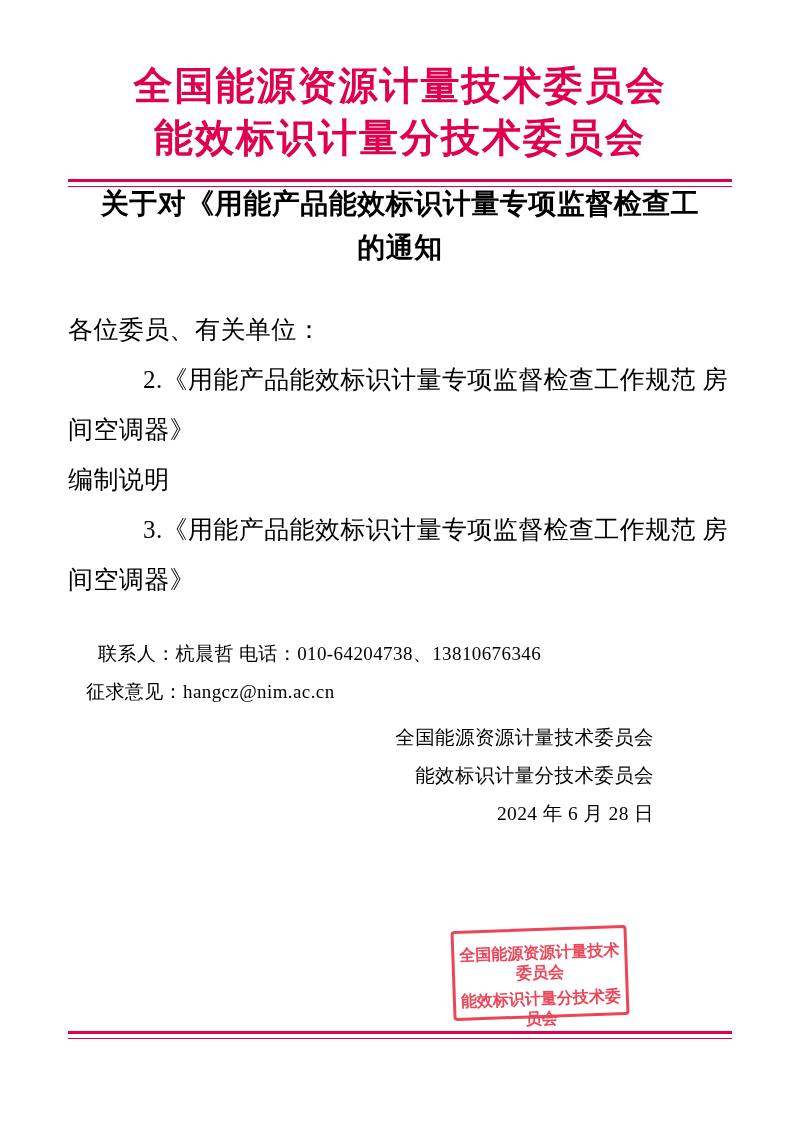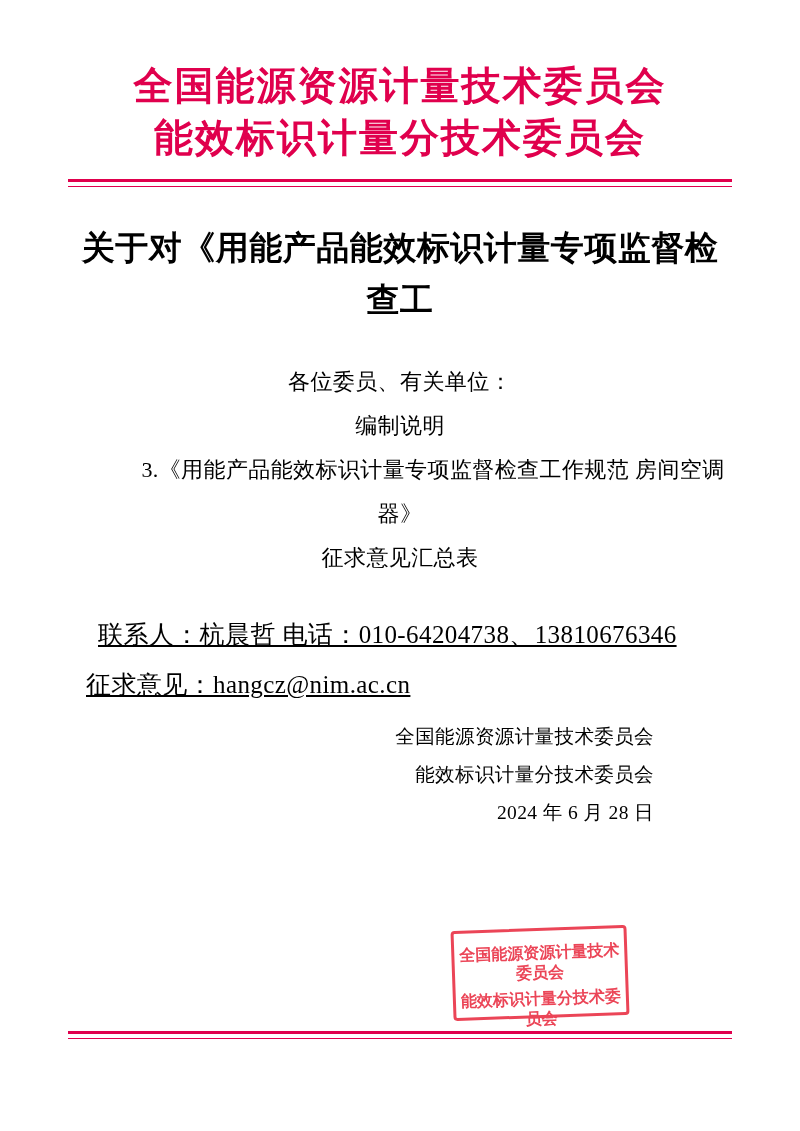--- a/index.html
+++ b/index.html
@@ -49,51 +49,48 @@
   .masthead-rule:after {
     content: "";
     position: absolute;
     left: 0; right: 0;
     top: 4px;
     border-top: 1px solid #e0004d;
   }
 
   
   .doc-title {
-    margin-top: 40px;
     text-align: center;
     font-weight: bold;
-    font-size: 33px;
+    font-size: 28px;
     line-height: 1.58;
     letter-spacing: 0.5px;
     font-family: "Liberation Serif", "DejaVu Serif", serif;
   }
   .doc-title .tl {
     display: block;
   }
   .doc-title .tl.last { text-align: center; }
 
   
   .body-text {
     margin-top: 34px;
-    font-size: 22px;
+    font-size: 25px;
     line-height: 2.0;
     letter-spacing: 0.4px;
-    text-align: center;
   }
   .para { margin: 0; }
   .para.indent { text-indent: 2em; }
   .para.indent3 { text-indent: 3em; }
 
   .contact-block {
     margin-top: 30px;
-    font-size: 25px;
+    font-size: 19px;
     line-height: 2.0;
     letter-spacing: 0.4px;
-    text-decoration: underline;
   }
   .contact-block .l1 { padding-left: 30px; }
   .contact-block .l2 { padding-left: 18px; }
 
   
   .signature {
     margin-top: 8px;
     text-align: right;
     padding-right: 78px;
     font-size: 19.5px;
@@ -149,27 +146,28 @@
 <div class="page">
 
   <div class="masthead">
     <div class="masthead-line l1">全国能源资源计量技术委员会</div>
     <div class="masthead-line l2">能效标识计量分技术委员会</div>
     <div class="masthead-rule"></div>
   </div>
 
   <div class="doc-title">
     <span class="tl">关于对《用能产品能效标识计量专项监督检查工</span>
+    <span class="tl last">的通知</span>
   </div>
 
   <div class="body-text">
     <p class="para">各位委员、有关单位：</p>
+    <p class="para indent3">2.《用能产品能效标识计量专项监督检查工作规范 房间空调器》</p>
     <p class="para">编制说明</p>
     <p class="para indent3">3.《用能产品能效标识计量专项监督检查工作规范 房间空调器》</p>
-    <p class="para">征求意见汇总表</p>
   </div>
 
   <div class="contact-block">
     <div class="l1">联系人：杭晨哲   电话：010-64204738、13810676346</div>
     <div class="l2">征求意见：hangcz@nim.ac.cn</div>
   </div>
 
   <div class="signature">
     <div>全国能源资源计量技术委员会</div>
     <div>能效标识计量分技术委员会</div>

